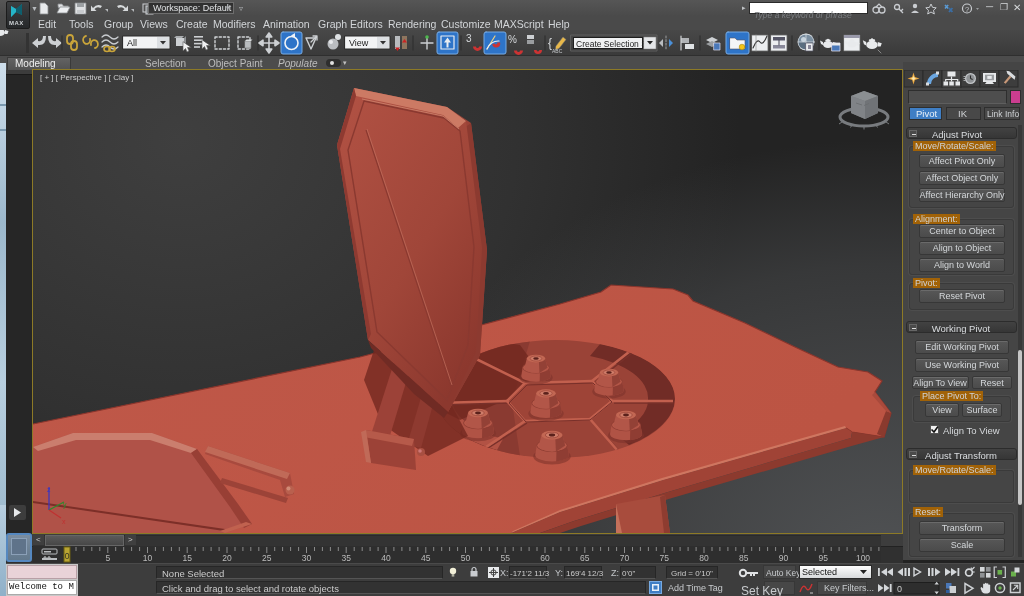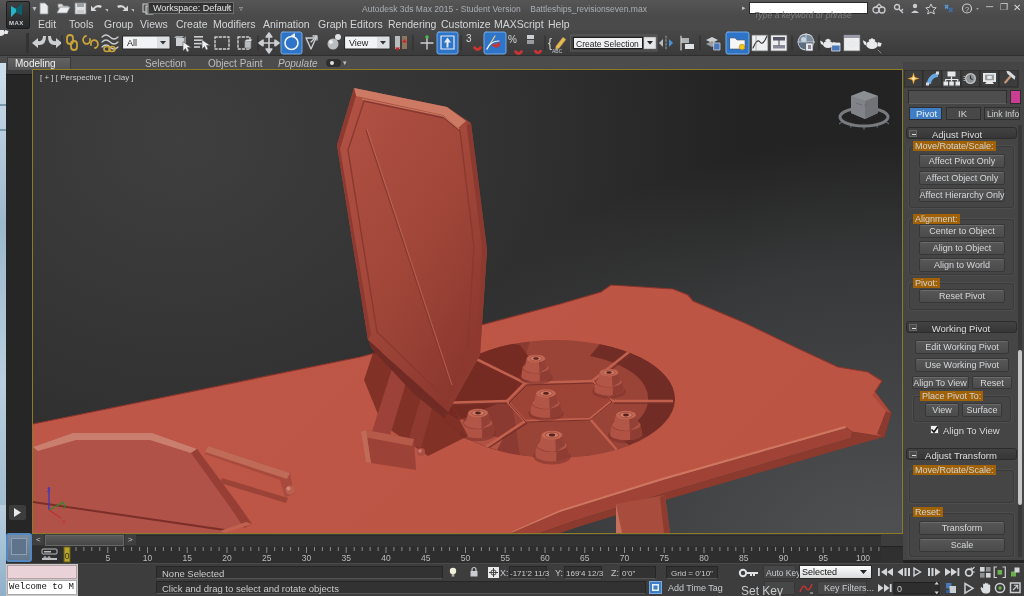--- a/index.html
+++ b/index.html
@@ -57,21 +57,20 @@
 
     <rect x="107" y="2" width="7" height="8" fill="none" stroke="#cdd0d3" stroke-width="1"></rect>
     <rect x="110" y="4" width="7" height="8" fill="#7e8285" stroke="#cdd0d3" stroke-width="1"></rect>
   </svg>
 
   <div class="abs" style="left:148px;top:2px;width:86px;height:12px;background:linear-gradient(#2e2e2e,#3a3a3a);border:1px solid #6e6e6e;"></div>
   <div class="tx" style="left:153px;top:3px;font-size:9px;color:#e2e4e6;">Workspace: Default</div>
   <div class="tx" style="left:226px;top:4px;font-size:7px;color:#b0b3b6;">▾</div>
   <div class="tx" style="left:239px;top:4px;font-size:8px;color:#b0b3b6;">▿</div>
 
-  <div class="tx" style="left:362px;top:4px;font-size:8.5px;color:#a9aeb4;">Autodesk 3ds Max  2015  - Student Version&nbsp;&nbsp;&nbsp;&nbsp;Battleships_revisionseven.max</div>
 
   <div class="tx" style="left:742px;top:4px;font-size:7px;color:#c0c3c6;">▸</div>
   <div class="abs" style="left:749px;top:2px;width:119px;height:12px;background:#fff;border:1px solid #2a2a2a;"></div>
   <div class="tx" style="left:754px;top:3.5px;font-size:8.5px;font-style:italic;color:#7a7d80;margin-top:6px;">Type a keyword or phrase</div>
 
   <svg class="abs" style="left:872px;top:2px;" width="110" height="13" viewBox="0 0 110 13">
 
     <circle cx="4" cy="8" r="3" fill="none" stroke="#c9ccd0" stroke-width="1.3"></circle>
     <circle cx="10" cy="8" r="3" fill="none" stroke="#c9ccd0" stroke-width="1.3"></circle>
     <path d="M4 5 L7 2 L10 5" fill="none" stroke="#c9ccd0" stroke-width="1.2"></path>

